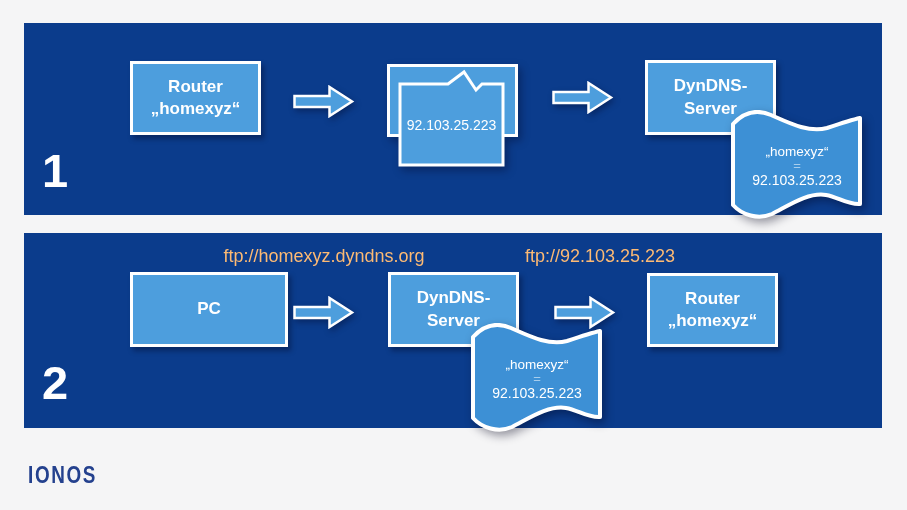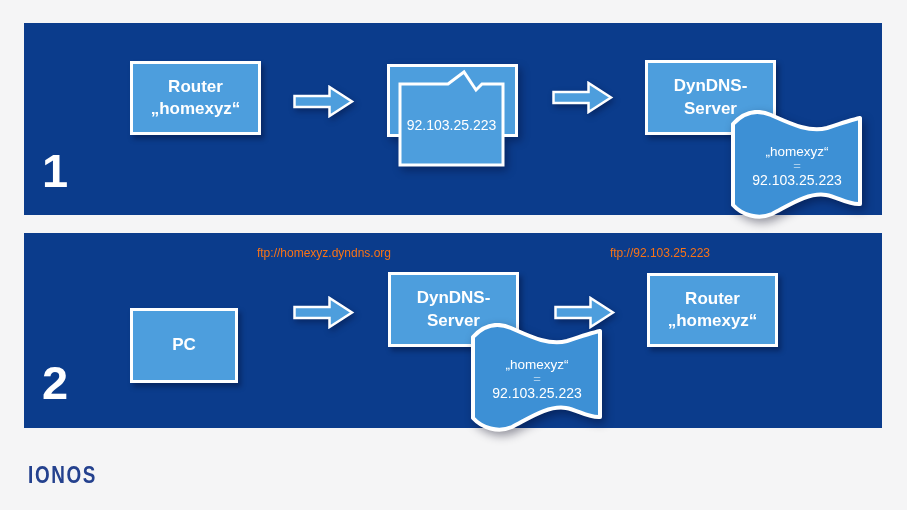--- a/index.html
+++ b/index.html
@@ -21,21 +21,21 @@
     color:#ffffff; font-size:17px; line-height:1.3; text-align:center;
     box-shadow:3px 4px 5px rgba(0,0,25,0.35);
     font-weight:bold;
   }
   .step-number {
     position:absolute; left:18px; color:#ffffff;
     font-size:47px; line-height:47px; font-weight:bold;
   }
   .flow-label {
     position:absolute; top:13px; width:250px;
-    color:#f97316; font-size:12px; text-align:center;
+    color:#fdba74; font-size:18px; text-align:center;
   }
   .arrow { position:absolute; filter:drop-shadow(2px 3px 3px rgba(0,0,25,0.35)); }
   .arrow polygon { fill:#4d9edd; stroke:#ffffff; stroke-width:2.5; stroke-linejoin:miter; }
 
   .envelope { position:absolute; filter:drop-shadow(3px 4px 4px rgba(0,0,25,0.35)); }
   .envelope .shape { fill:#4d9edd; stroke:#ffffff; stroke-width:3; stroke-linejoin:miter; }
   .envelope text { fill:#ffffff; font-size:14px; font-family:"Liberation Sans", sans-serif; text-anchor:middle; }
 
   .banner { position:absolute; filter:drop-shadow(3px 4px 5px rgba(0,0,25,0.4)); }
   .banner path { fill:#3d90d5; stroke:#ffffff; stroke-width:4; stroke-linejoin:round; }
@@ -89,34 +89,34 @@
       <text class="t-eq" x="67" y="62">=</text>
       <text class="t-ip" x="67" y="77">92.103.25.223</text>
     </svg>
   </div>
 
   <div class="panel" id="panel2">
     <div class="step-number" style="top:126px;">2</div>
 
     <div class="flow-label" style="left:175px;">ftp://homexyz.dyndns.org</div>
 
-    <div class="box" style="left:106px; top:39px; width:108px; height:75px;margin-top:36px;">
+    <div class="box" style="left:106px; top:39px; width:158px; height:75px;">
       <span>PC</span>
     </div>
 
     <svg class="arrow" style="left:269px; top:63px;" width="62" height="33" viewBox="0 0 62 33">
       <polygon points="1.5,11 36.5,11 36.5,2 59,16.5 36.5,31 36.5,22 1.5,22"></polygon>
     </svg>
 
     <div class="box" style="left:364px; top:39px; width:131px; height:75px;">
       <span>DynDNS-</span>
       <span>Server</span>
     </div>
 
-    <div class="flow-label" style="left:436px;text-align:right;">ftp://92.103.25.223</div>
+    <div class="flow-label" style="left:451px;">ftp://92.103.25.223</div>
 
     <svg class="arrow" style="left:530px; top:63px;" width="62" height="33" viewBox="0 0 62 33">
       <polygon points="1.5,11 36.5,11 36.5,2 59,16.5 36.5,31 36.5,22 1.5,22"></polygon>
     </svg>
 
     <div class="box" style="left:623px; top:40px; width:131px; height:74px;">
       <span>Router</span>
       <span>„homexyz“</span>
     </div>
 

